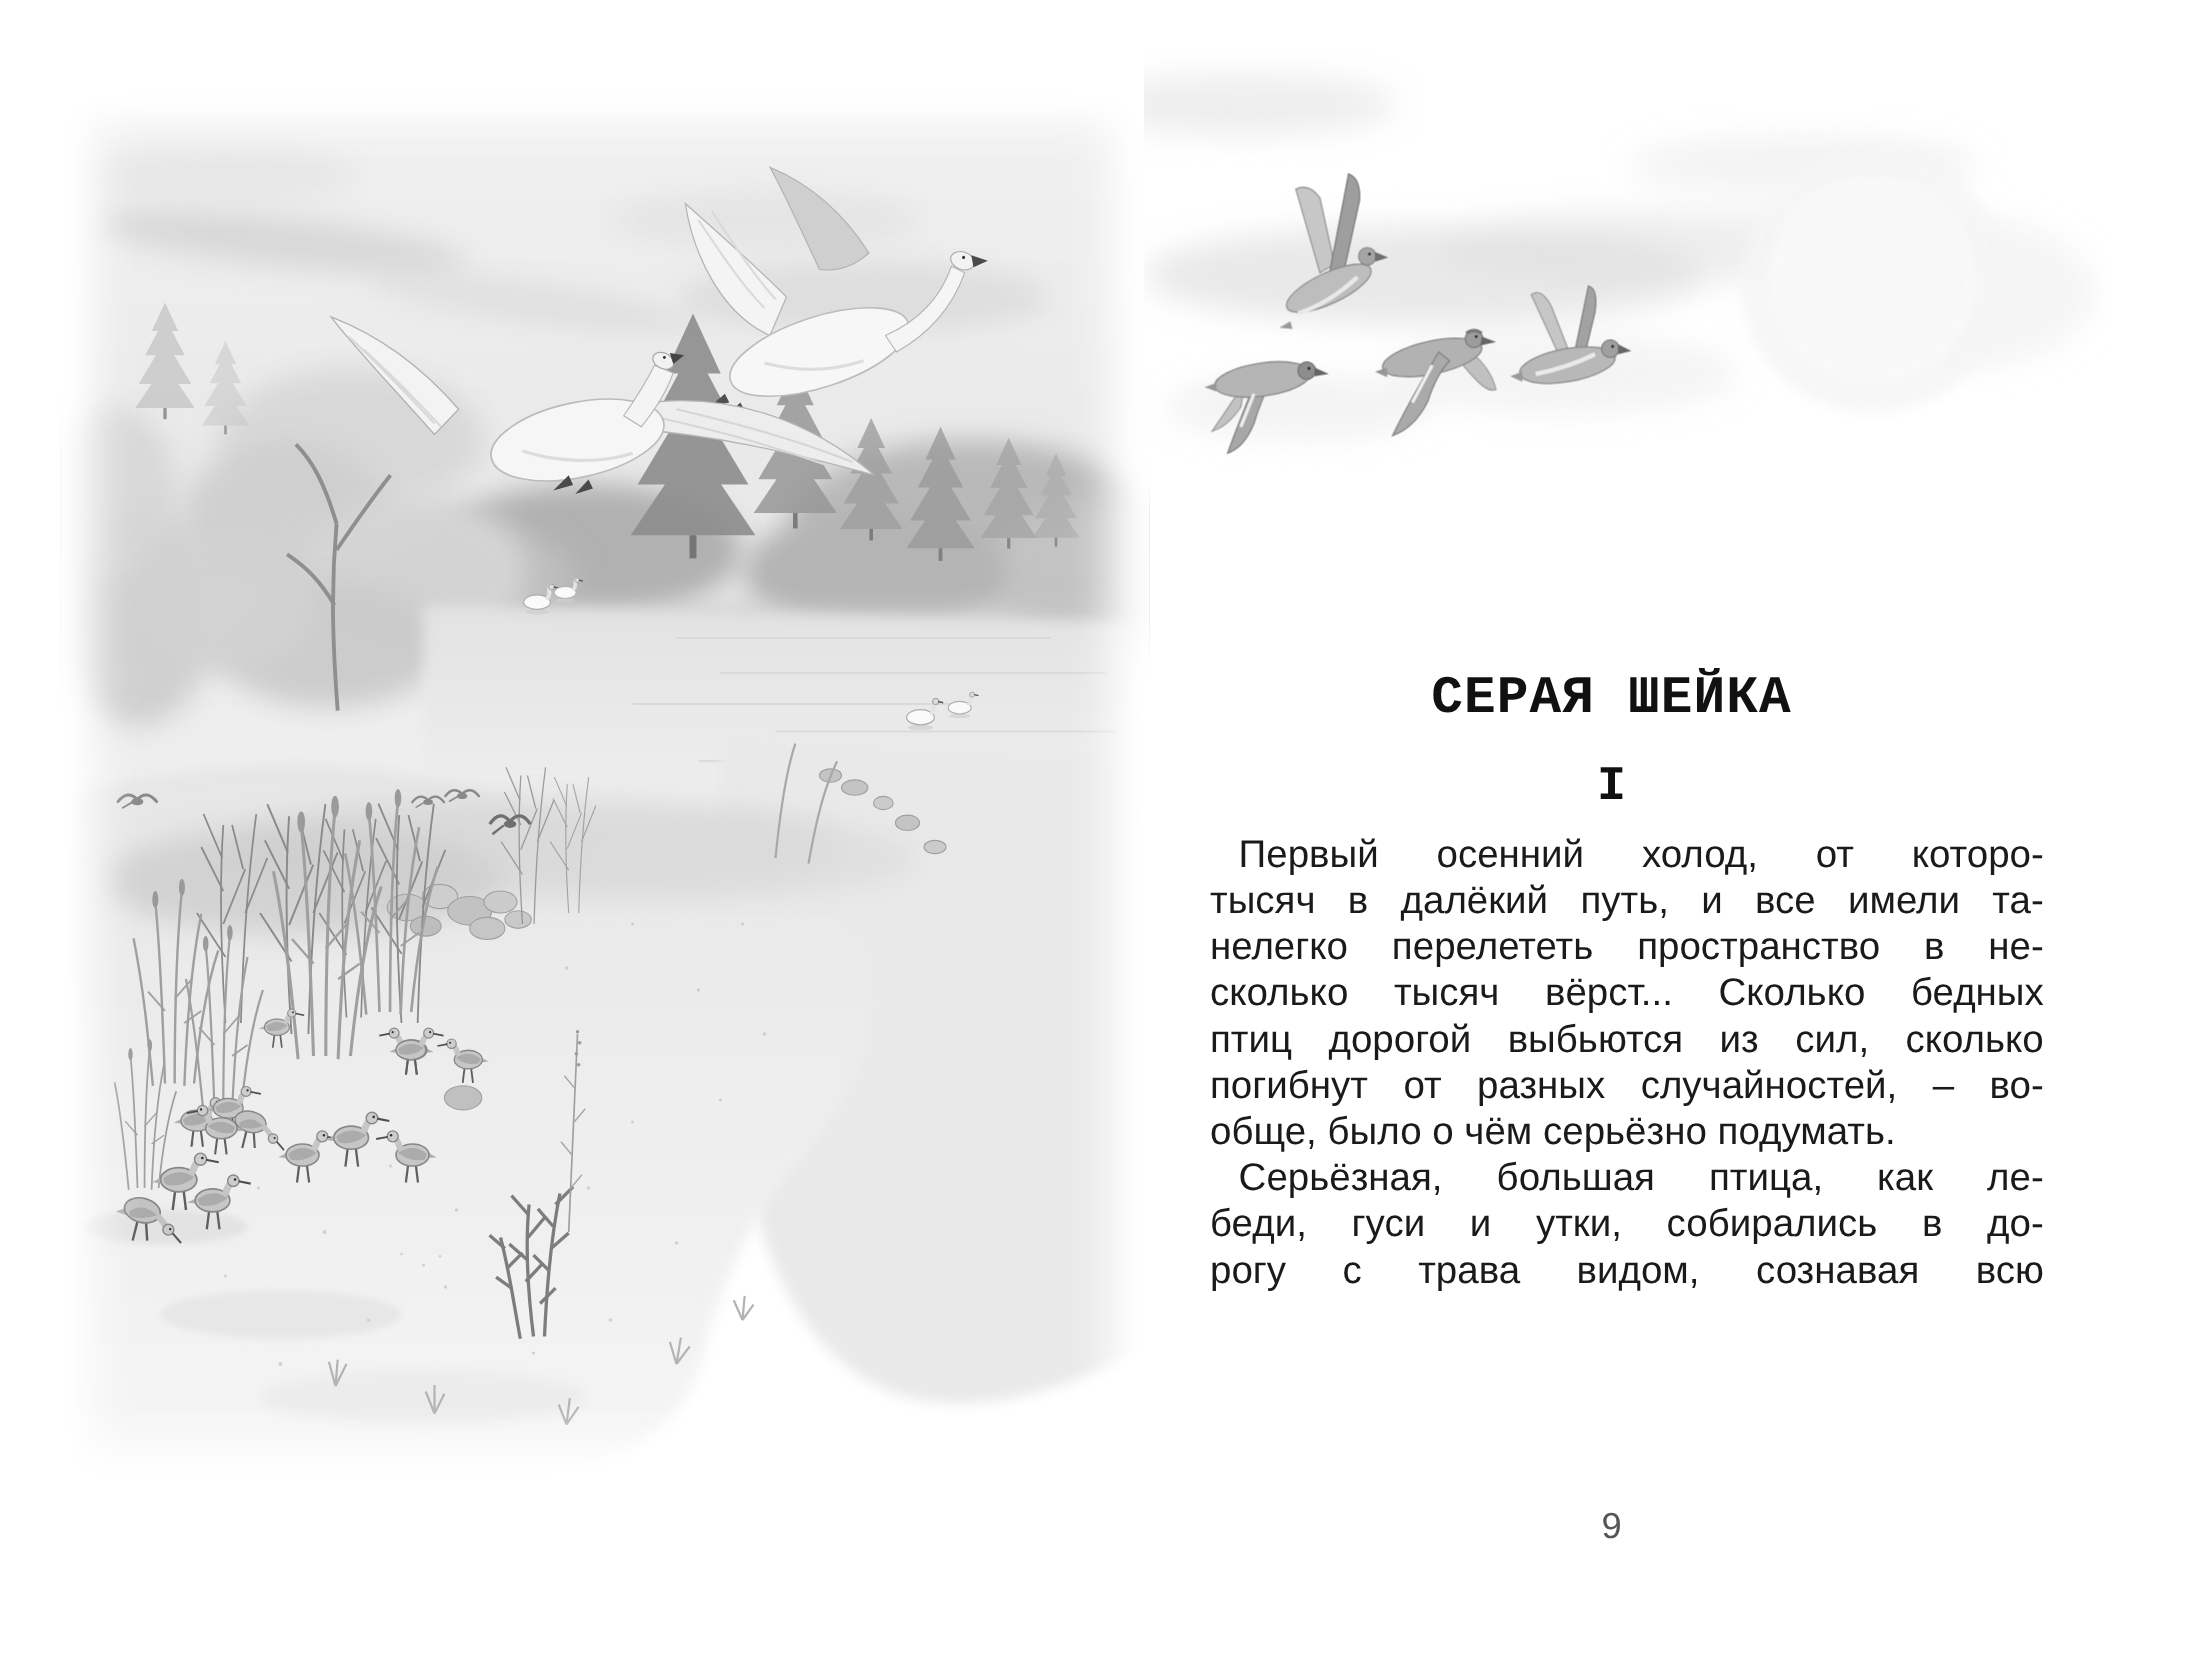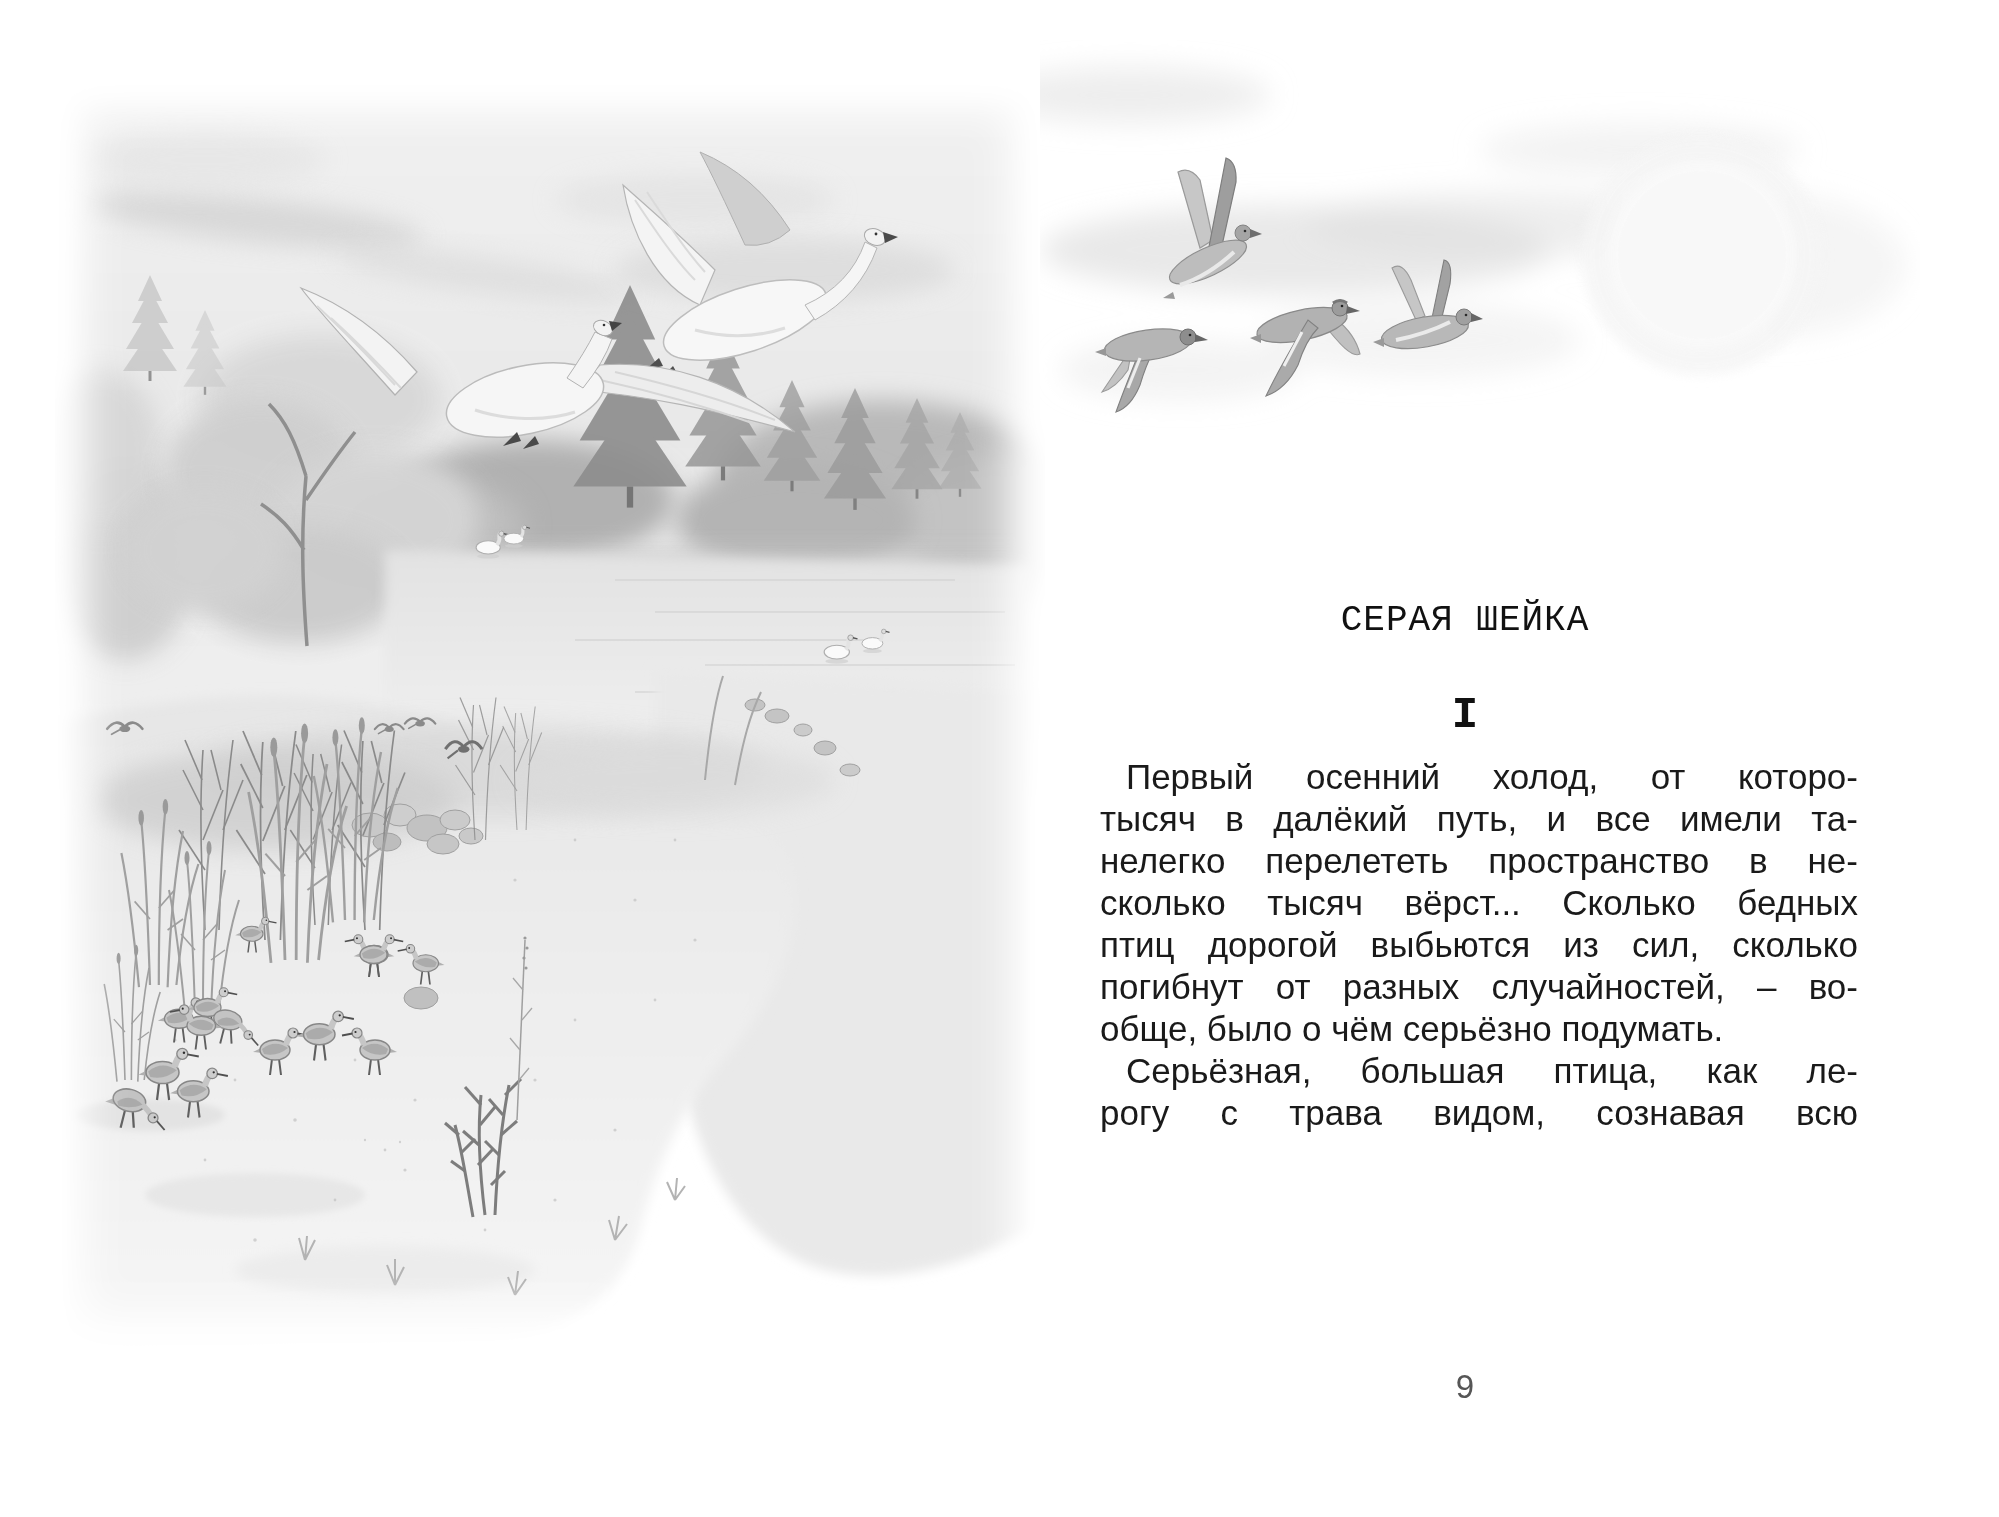--- a/index.html
+++ b/index.html
@@ -6,21 +6,21 @@
   .spread{position:relative;width:1999px;height:1517px;background:#ffffff;overflow:hidden;
           font-family:"Liberation Sans",sans-serif;}
   .page{position:absolute;top:0;height:100%;}
   .page-left{left:0;width:1000px;}
   .page-right{left:1000px;width:999px;}
   svg{display:block;}
   .illu-left{position:absolute;left:55px;top:80px;width:990px;height:1300px;}
   .illu-ducks{position:absolute;left:1040px;top:40px;width:880px;height:390px;}
   .title{position:absolute;left:1086px;top:576px;width:758px;text-align:center;
          font-family:"Liberation Mono","DejaVu Sans Mono",monospace;
-         font-weight:400;font-size:36px;letter-spacing:1px;color:#111;white-space:nowrap;}
+         font-weight:700;font-size:48px;letter-spacing:1px;color:#111;white-space:nowrap;}
   .chapter{position:absolute;left:1086px;top:690px;width:758px;text-align:center;
          font-family:"Liberation Mono","DejaVu Sans Mono",monospace;
          font-weight:700;font-size:44px;color:#111;}
   .text-block{position:absolute;left:1100px;top:756px;width:758px;
          font-size:35px;line-height:42px;color:#1a1a1a;}
   .tl{width:758px;height:42px;overflow:hidden;text-align:justify;text-align-last:justify;}
   .tl.end{text-align:right;text-align-last:left;}
   .tl.ind{text-indent:26px;}
   .pageno{position:absolute;left:1086px;top:1368px;width:758px;text-align:center;
          font-size:33px;color:#565656;}
@@ -436,18 +436,19 @@
 
   <div class="text-block">
     <div class="tl ind">Первый осенний холод, от которо-</div>
     <div class="tl">тысяч в далёкий путь, и все имели та-</div>
     <div class="tl">нелегко перелететь пространство в не-</div>
     <div class="tl">сколько тысяч вёрст... Сколько бедных</div>
     <div class="tl">птиц дорогой выбьются из сил, сколько</div>
     <div class="tl">погибнут от разных случайностей, – во-</div>
     <div class="tl end">обще, было о чём серьёзно подумать.</div>
     <div class="tl ind">Серьёзная, большая птица, как ле-</div>
+    <div class="tl">беди, гуси и утки, собирались в до-</div>
     <div class="tl">рогу с трава видом, сознавая всю</div>
   </div>
 
   <div class="pageno">9</div>
 
 </div>
 
 </body></html>

